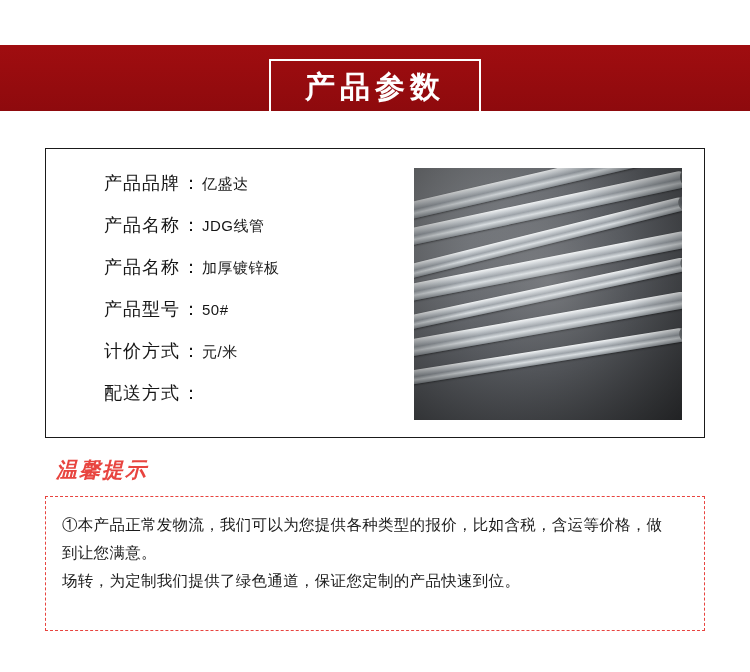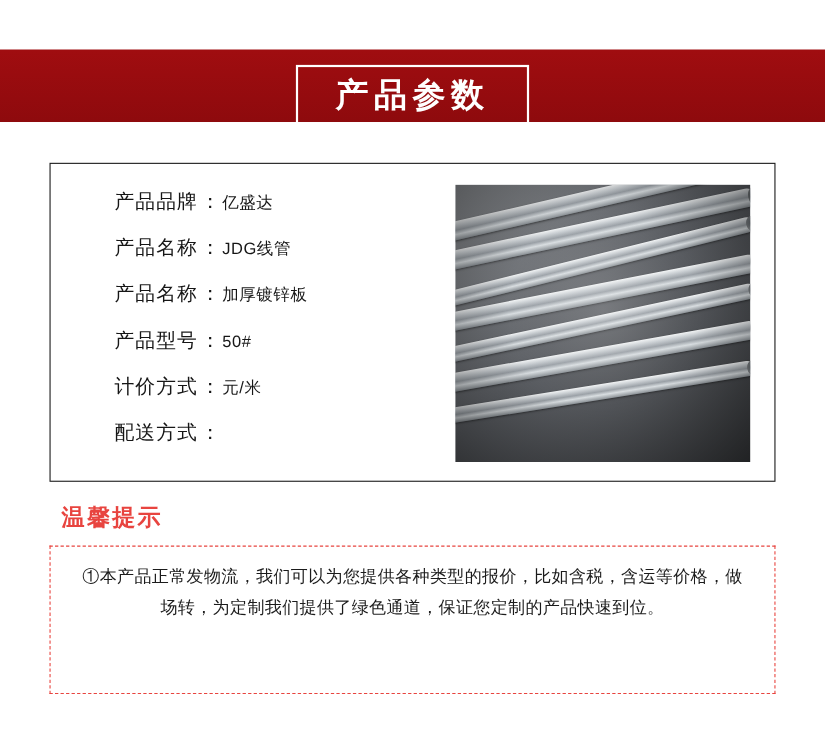--- a/index.html
+++ b/index.html
@@ -131,37 +131,37 @@
 
   
   .tips-title {
     position: absolute;
     left: 56px;
     top: 345px;
     font-size: 21px;
     font-weight: bold;
     color: #e8443f;
     letter-spacing: 2px;
+    font-style: italic;
   }
   .tips-box {
     position: absolute;
     left: 45px;
     top: 385px;
     width: 660px;
     height: 135px;
     border: 1px dashed #e8443f;
     box-sizing: border-box;
     padding: 14px 16px 0 16px;
   }
   .tip-line {
     font-size: 15.5px;
     color: #1b1b1b;
     line-height: 28px;
     letter-spacing: 0.3px;
-    text-align: center;
   }
 </style>
 </head>
 <body>
 
 <div class="header">
   <div class="header-title-box">
     <div class="header-title">产品参数</div>
   </div>
 </div>
@@ -231,16 +231,17 @@
         </div>
       <div class="img-vignette"></div>
     </div>
 
   </div>
 
   <div class="tips-title">温馨提示</div>
 
   <div class="tips-box">
     <div class="tip-line">①本产品正常发物流，我们可以为您提供各种类型的报价，比如含税，含运等价格，做</div>
+    <div class="tip-line">到让您满意。</div>
     <div class="tip-line">场转，为定制我们提供了绿色通道，保证您定制的产品快速到位。</div>
   </div>
 
 </div>
 
 </body></html>

